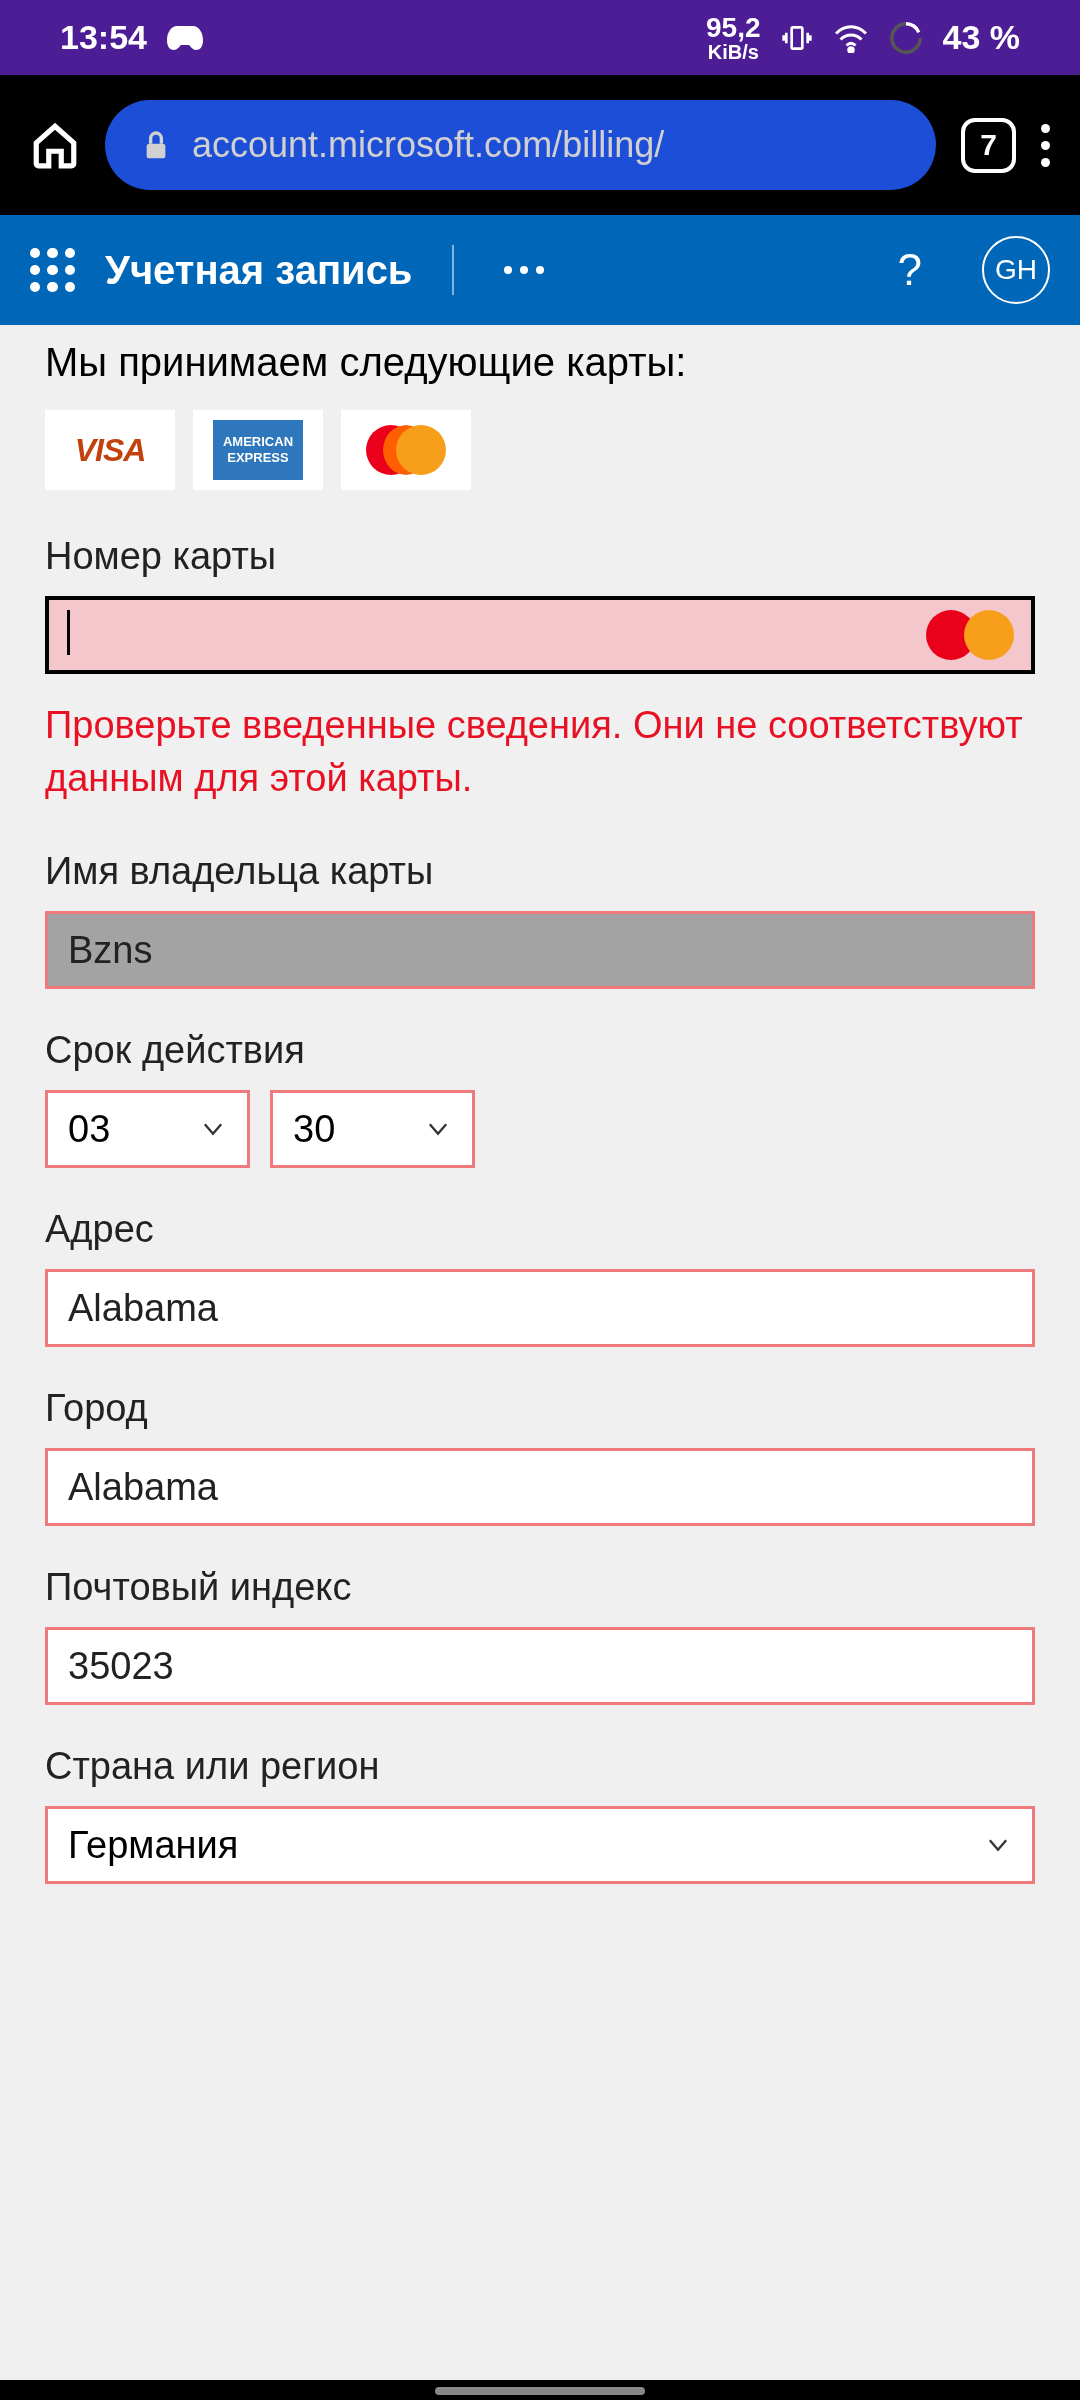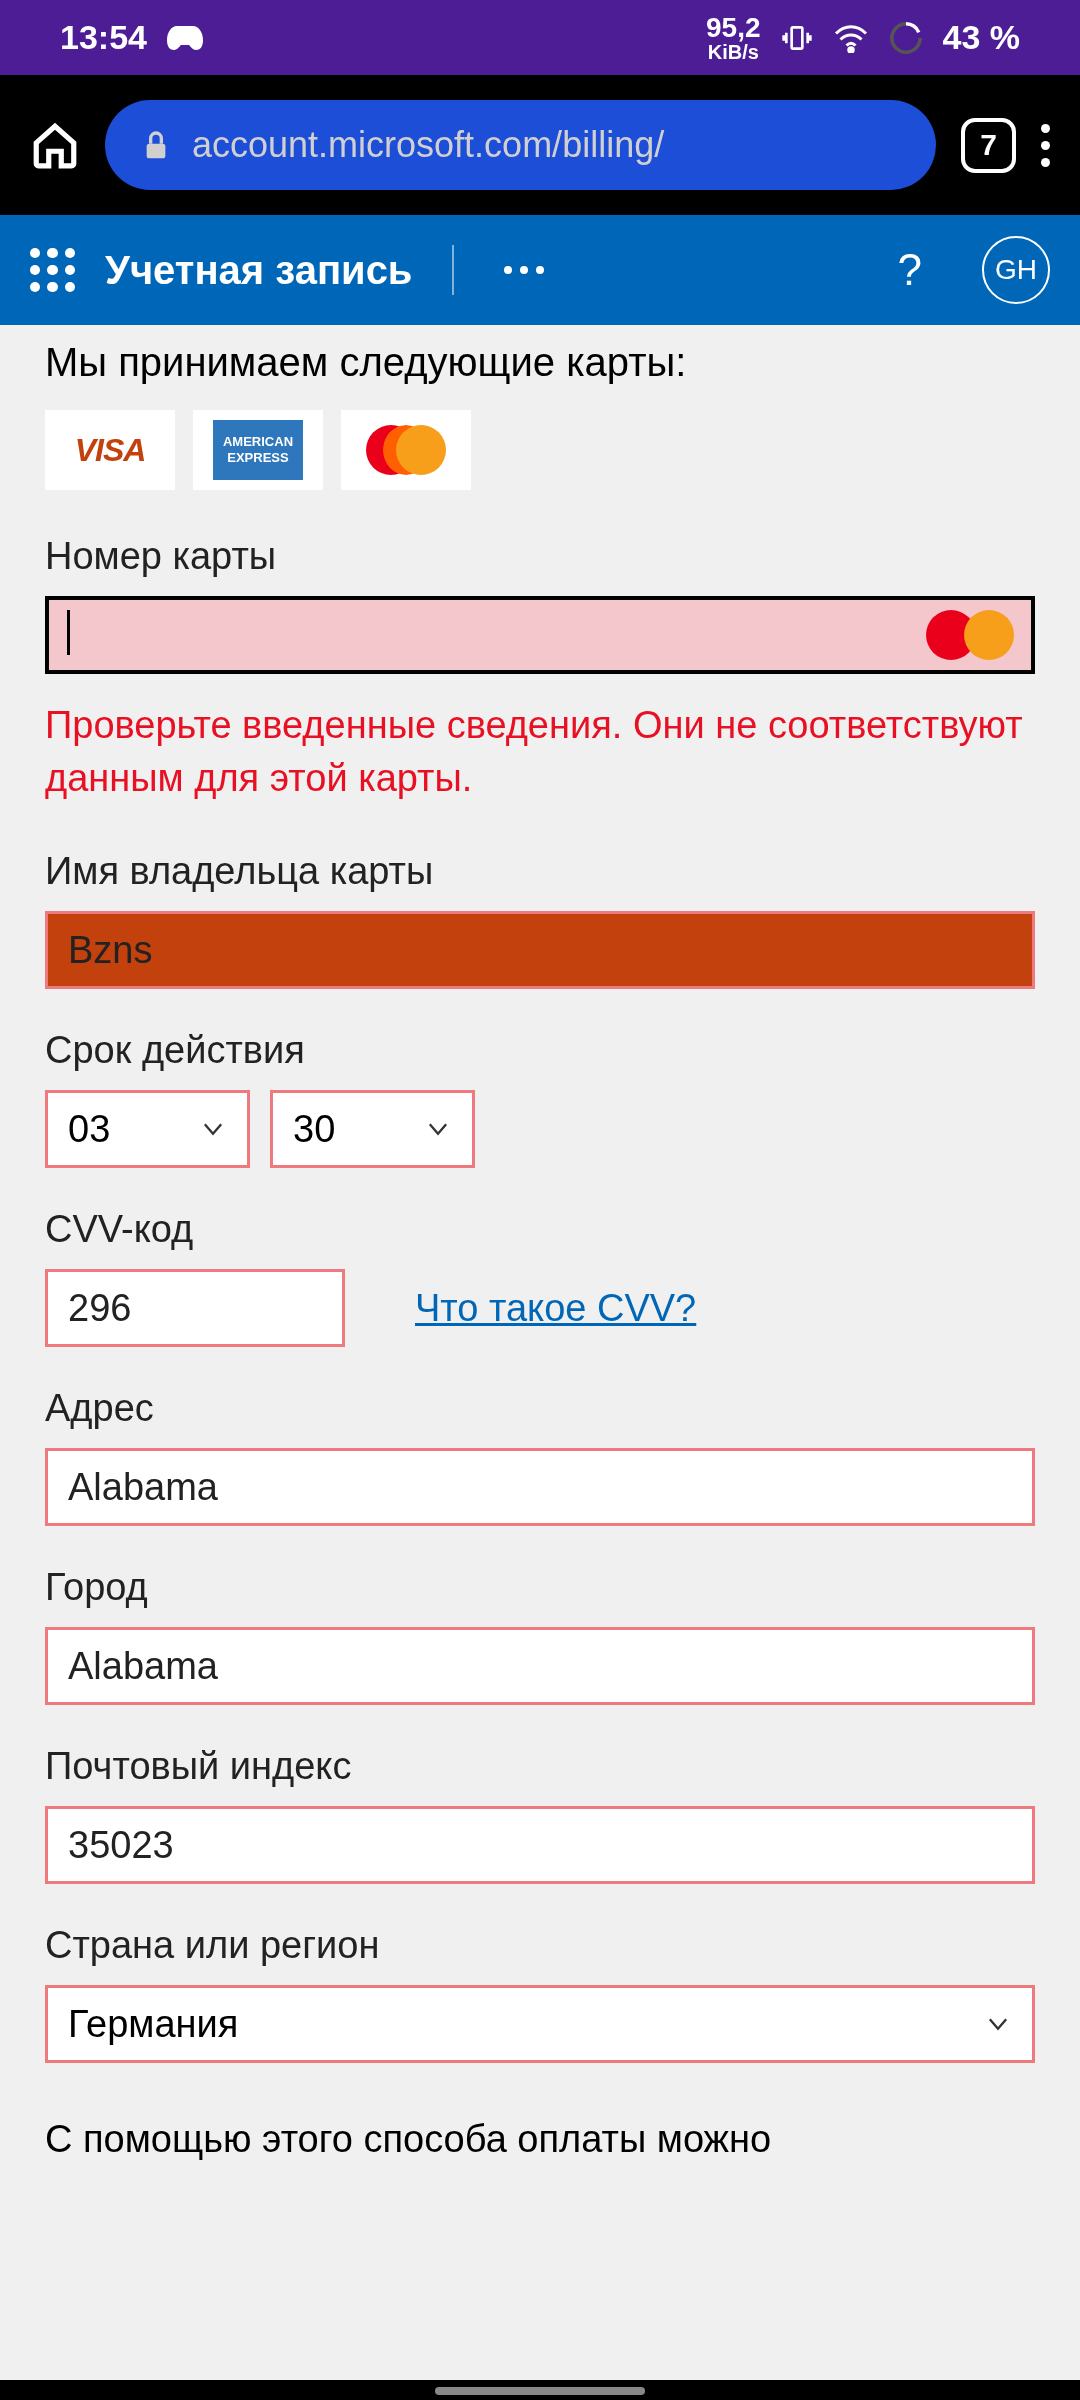--- a/index.html
+++ b/index.html
@@ -31,21 +31,21 @@
 .visa{color:#c2410c;font-size:32px;font-style:italic;font-weight:900;letter-spacing:-1px}
 .amex{background:#2e77bc;width:90px;height:60px;color:#fff;font-size:13px;font-weight:700;text-align:center;display:flex;align-items:center;justify-content:center;line-height:1.2}
 .mc{position:relative;width:80px;height:50px}
 .mc::before,.mc::after{content:"";position:absolute;width:50px;height:50px;border-radius:50%;top:0}
 .mc::before{left:0;background:#eb001b}
 .mc::after{right:0;background:#f79e1b;mix-blend-mode:normal}
 .mcmid{position:absolute;left:17px;top:0;width:46px;height:50px;background:#ff5f00;border-radius:25px;clip-path:ellipse(23px 25px at 50% 50%)}
 .label{font-size:38px;margin-bottom:18px;color:#222}
 .field{border:3px solid #ef7a7d;background:#fff;height:78px;font-size:38px;padding:0 20px;display:flex;align-items:center;color:#222;width:100%}
 .field.pink{background:#f4c7cc;border:4px solid #000}
-.field.blue{background:#c2410c}
+.field.blue{background:#a3a3a3}
 .cardnum{position:relative}
 .cardnum .mc-small{position:absolute;right:15px;top:50%;transform:translateY(-50%)}
 .mc-small{width:92px;height:56px;position:relative}
 .mc-small::before,.mc-small::after{content:"";position:absolute;width:50px;height:50px;border-radius:50%;top:3px}
 .mc-small::before{left:2px;background:#eb001b}
 .mc-small::after{right:2px;background:#f79e1b}
 .cursor{display:inline-block;width:3px;height:45px;background:#000;vertical-align:middle;margin-left:-2px;margin-bottom:5px}
 .error{color:#e81123;font-size:38px;margin:25px 0 45px;line-height:1.4}
 .group{margin-bottom:40px}
 .row{display:flex;gap:20px}
@@ -171,27 +171,20 @@
       </div>
       <div class="select sm">
         <span>30</span>
         <svg class="chev" viewBox="0 0 24 24" fill="none" stroke="#333" stroke-width="2">
             <path d="M5 8l7 8 7-8"></path>
           </svg>
       </div>
     </div>
   </div>
 
-  <div class="group">
-    <div class="label">CVV-код</div>
-    <div class="cvvrow">
-      <div class="field cvvfield">296</div>
-      <a class="link">Что такое CVV?</a>
-    </div>
-  </div>
 
   <div class="group">
     <div class="label">Адрес</div>
     <div class="field">Alabama</div>
   </div>
 
   <div class="group">
     <div class="label">Город</div>
     <div class="field">Alabama</div>
   </div>
@@ -204,18 +197,17 @@
   <div class="group">
     <div class="label">Страна или регион</div>
     <div class="select full">
       <span>Германия</span>
       <svg class="chev" viewBox="0 0 24 24" fill="none" stroke="#333" stroke-width="2">
           <path d="M5 8l7 8 7-8"></path>
         </svg>
     </div>
   </div>
 
-  <div class="bottom-text">С помощью этого способа оплаты можно</div>
 </div>
 
 <div class="navbar">
   <div class="handle"></div>
 </div>
 
 </body></html>

